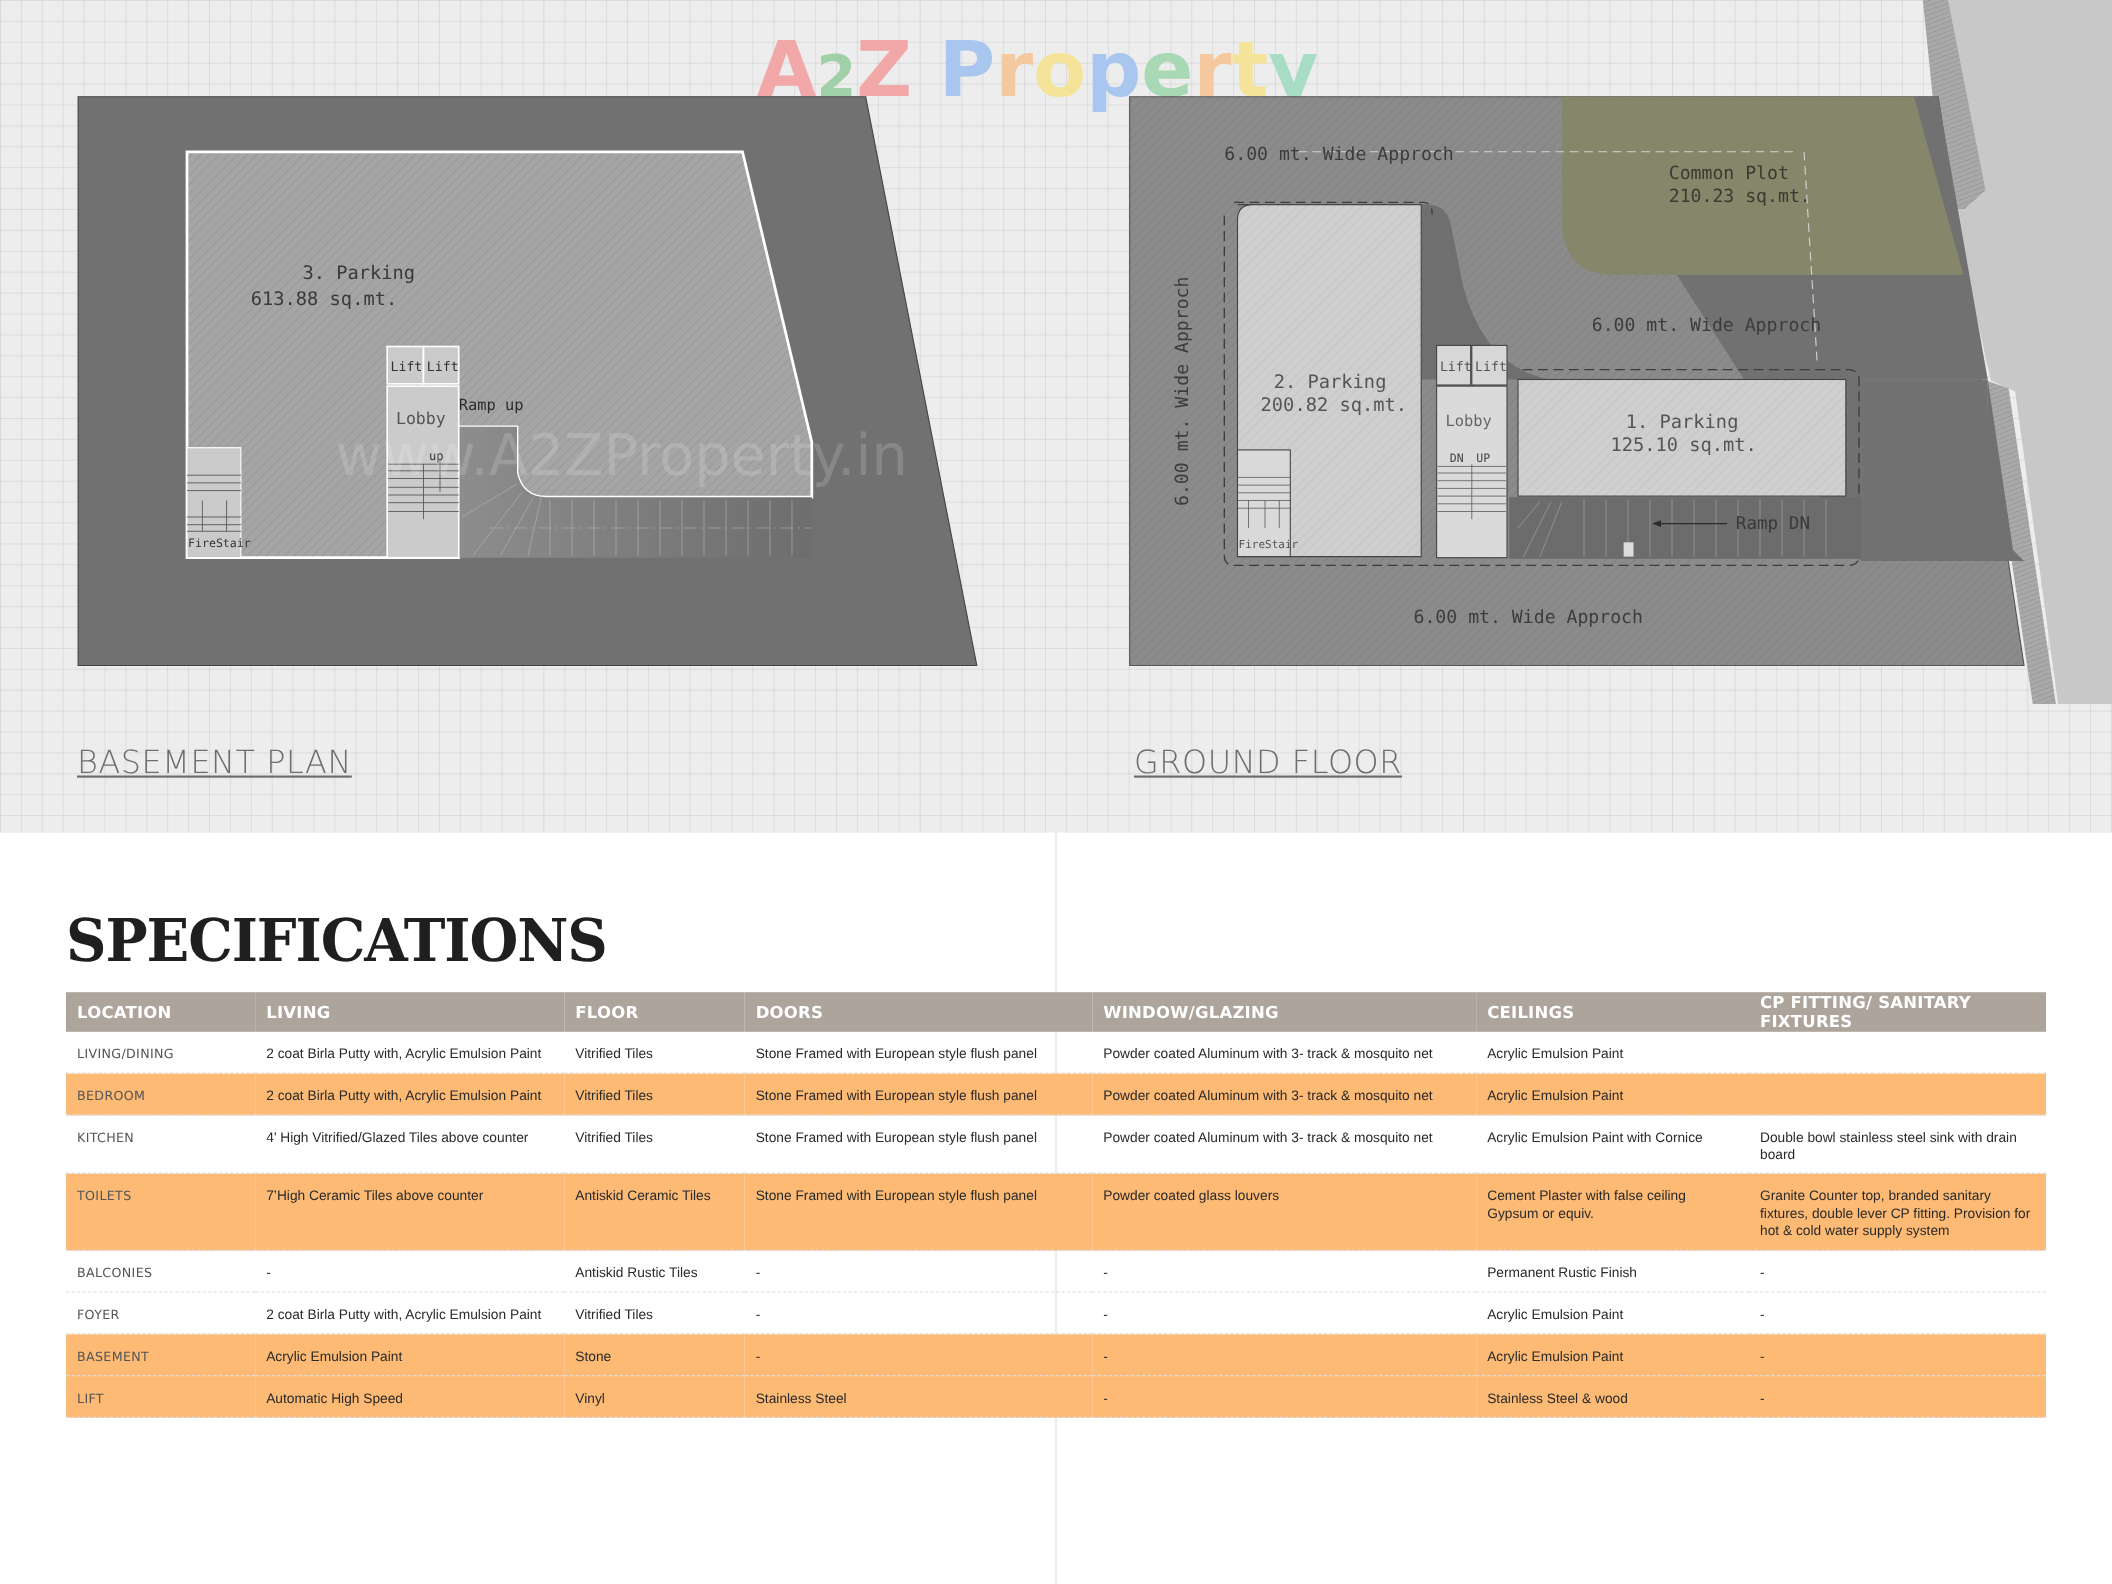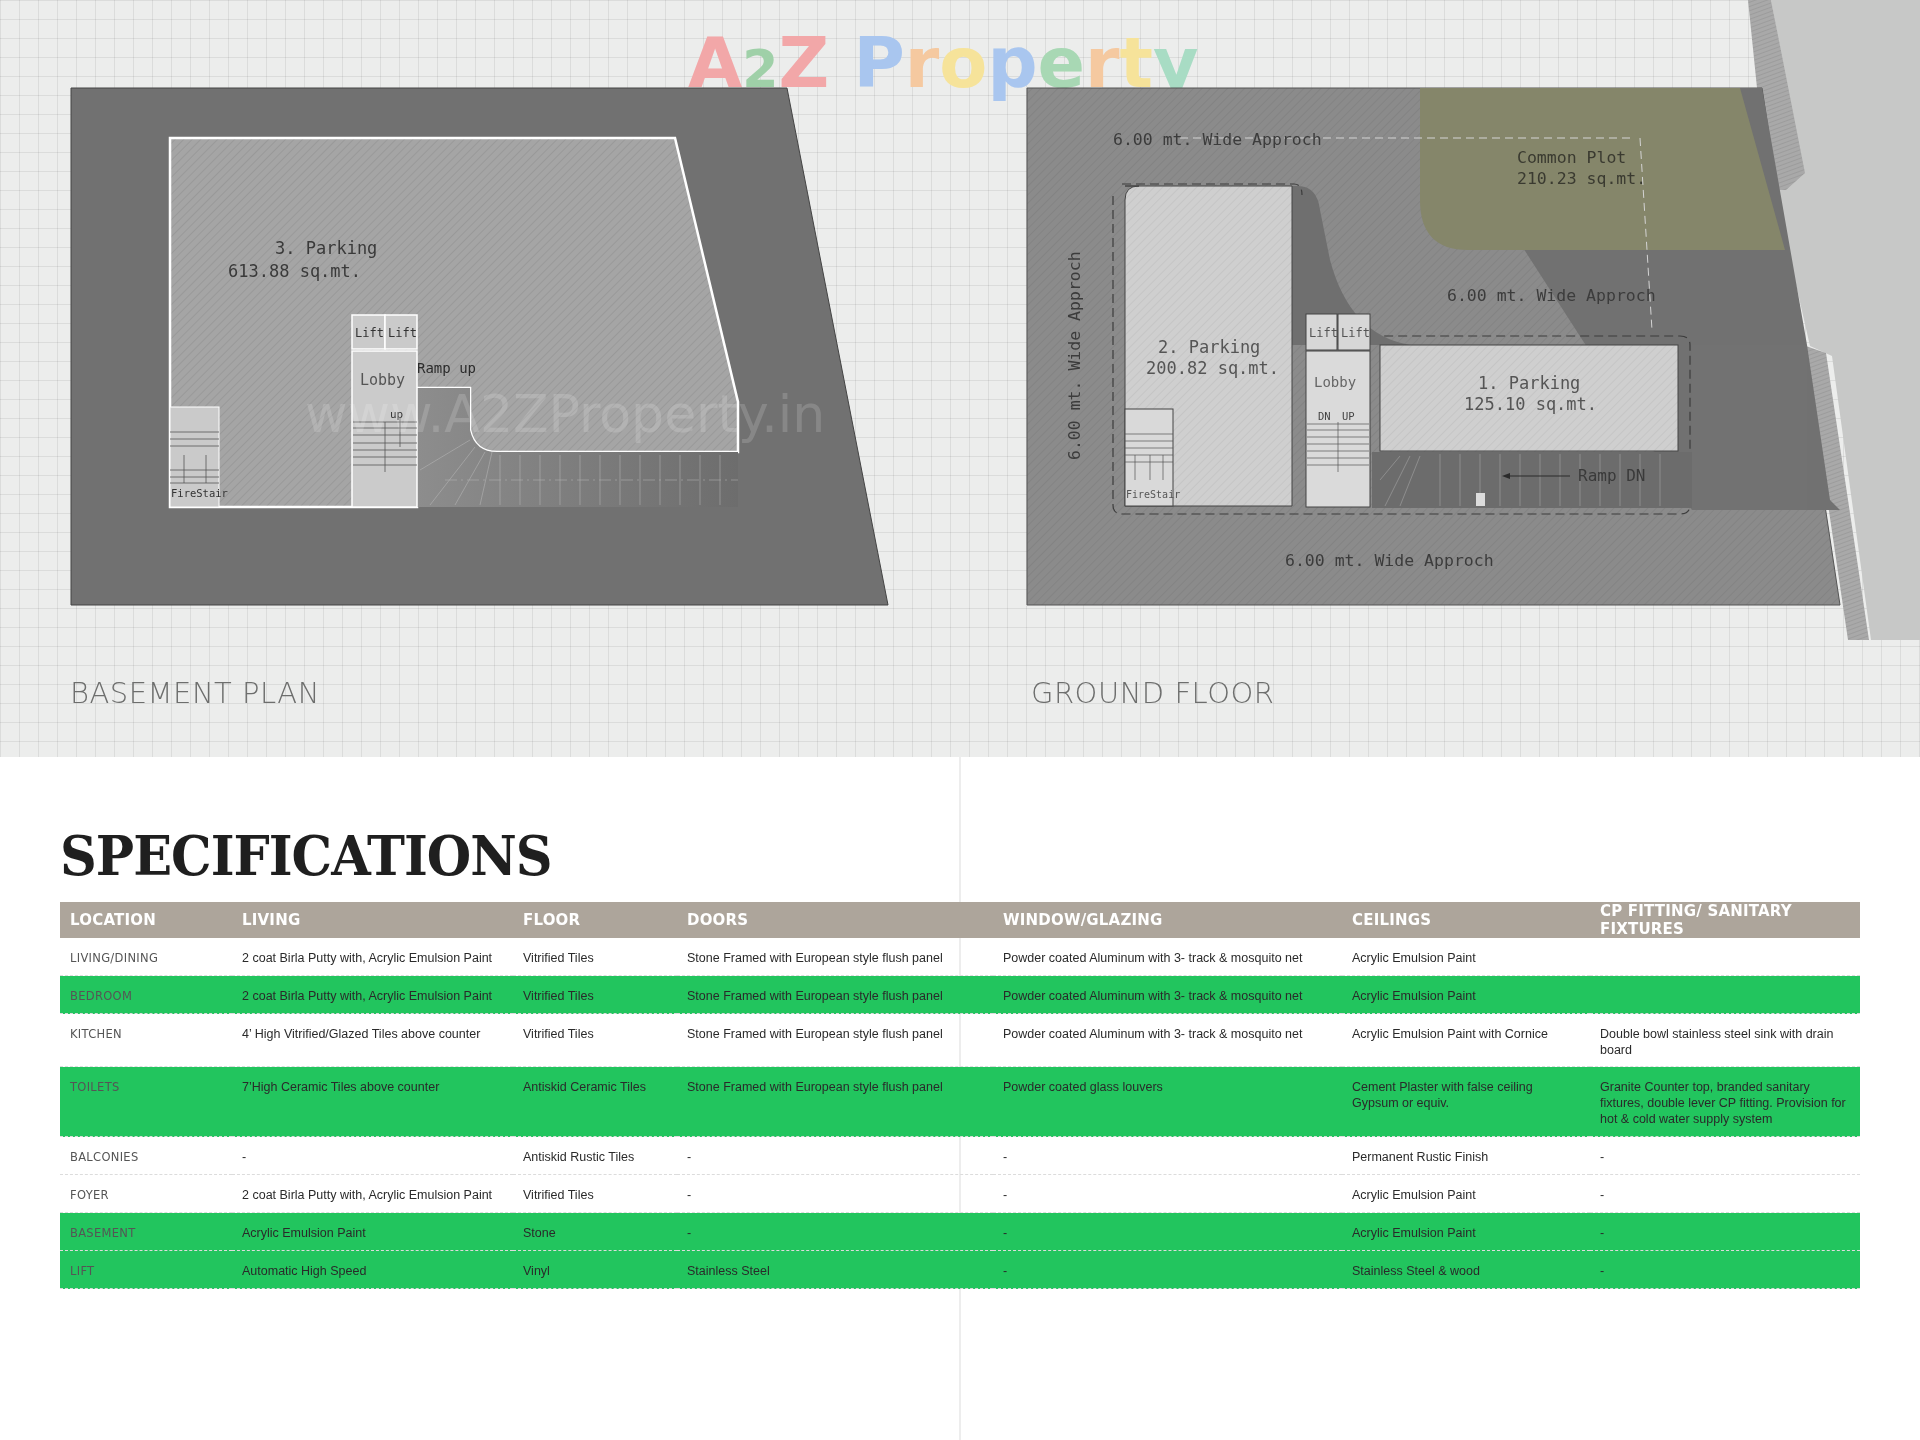--- a/index.html
+++ b/index.html
@@ -4,28 +4,28 @@
 <style>
   html, body { margin:0; padding:0; }
   body { width:1920px; height:1440px; position:relative; overflow:hidden; background:#ffffff; font-family:"Liberation Sans", sans-serif; }
   .top-area { position:absolute; left:0; top:0; width:1920px; height:757px;
     background-color:#ecedec;
     background-image:
       linear-gradient(to right, rgba(0,0,0,0.07) 1px, transparent 1px),
       linear-gradient(to bottom, rgba(0,0,0,0.07) 1px, transparent 1px);
     background-size:19px 19px; }
   .plans-svg { position:absolute; left:0; top:0; }
-  .plan-caption { position:absolute; top:676px; font-family:"DejaVu Sans", sans-serif; font-weight:300; font-size:29px; letter-spacing:0.5px; color:#6d6e6d; }
+  .plan-caption { position:absolute; top:676px; font-family:"DejaVu Sans", sans-serif; font-weight:300; font-size:29px; letter-spacing:0.5px; color:#6d6e6d;text-decoration:underline; }
   .fold-line { position:absolute; left:959px; top:757px; width:2px; height:683px; background:#ededed; }
   .spec-title { position:absolute; left:60px; top:826px; font-family:"DejaVu Serif", serif; font-weight:bold; font-size:51px; letter-spacing:-1px; color:#1f1f1f; transform:scaleY(1.05); }
   .spec-table { position:absolute; left:60px; top:902px; width:1800px; border-collapse:collapse; table-layout:fixed; }
   .spec-table th { background:#ada59b; color:#ffffff; font-family:"DejaVu Sans", sans-serif; font-weight:bold; font-size:15px; text-align:left; height:24px; padding:0 0 0 10px; letter-spacing:0.2px; }
   .spec-table td { font-size:12.5px; color:#2a2a2a; vertical-align:top; padding:12px 10px 8px 10px; border-bottom:1px dashed #dcdcdc; line-height:16px; font-family:"Liberation Sans Narrow","Liberation Sans", sans-serif; }
   .spec-table td.loc { font-family:"DejaVu Sans", sans-serif; font-size:11.5px; color:#555; letter-spacing:0.3px; }
-  .spec-table tr.alt td { background:#22c55e; }
+  .spec-table tr.alt td { background:#fdba74; }
   .spec-table tr.tall td { height:49px; }
   .spec-table td { height:17px; }
   .wm-text { font-family:"DejaVu Sans", sans-serif; font-weight:bold; }
 </style>
 </head>
 <body>
 
 <div class="top-area"></div>
 
 <svg class="plans-svg" width="1920" height="760" viewBox="0 0 1920 760">

